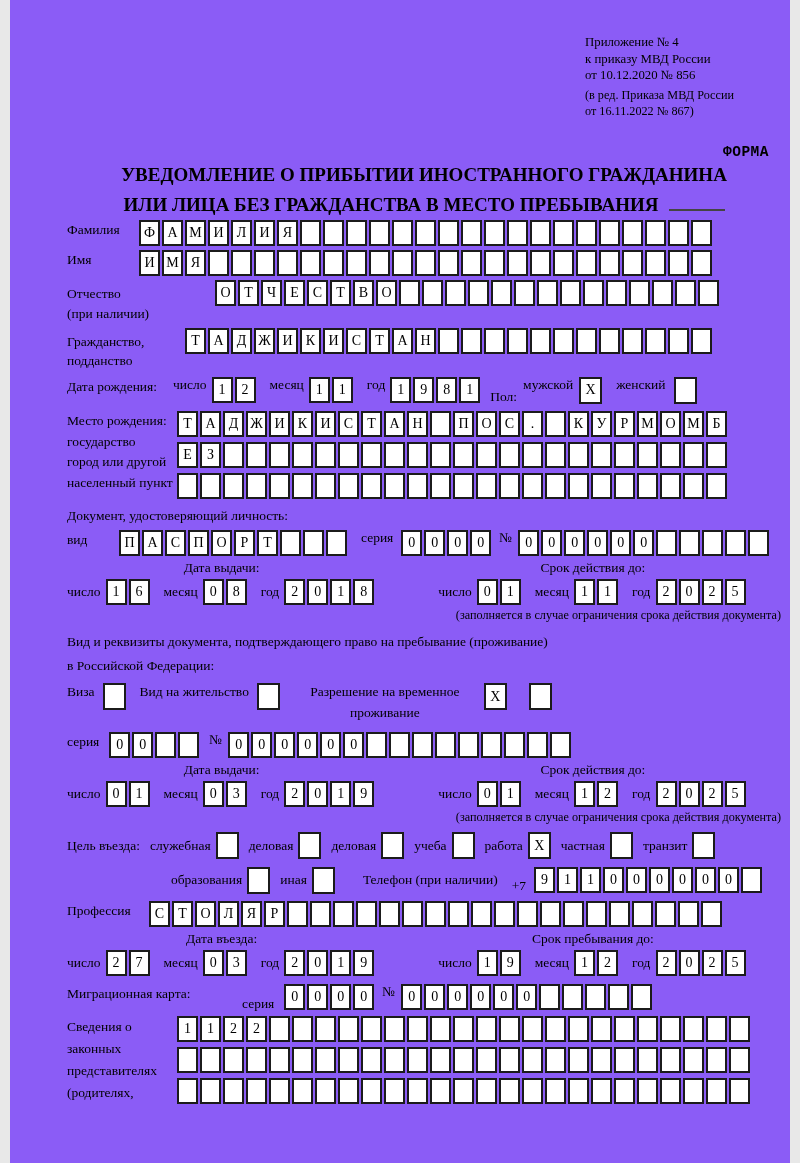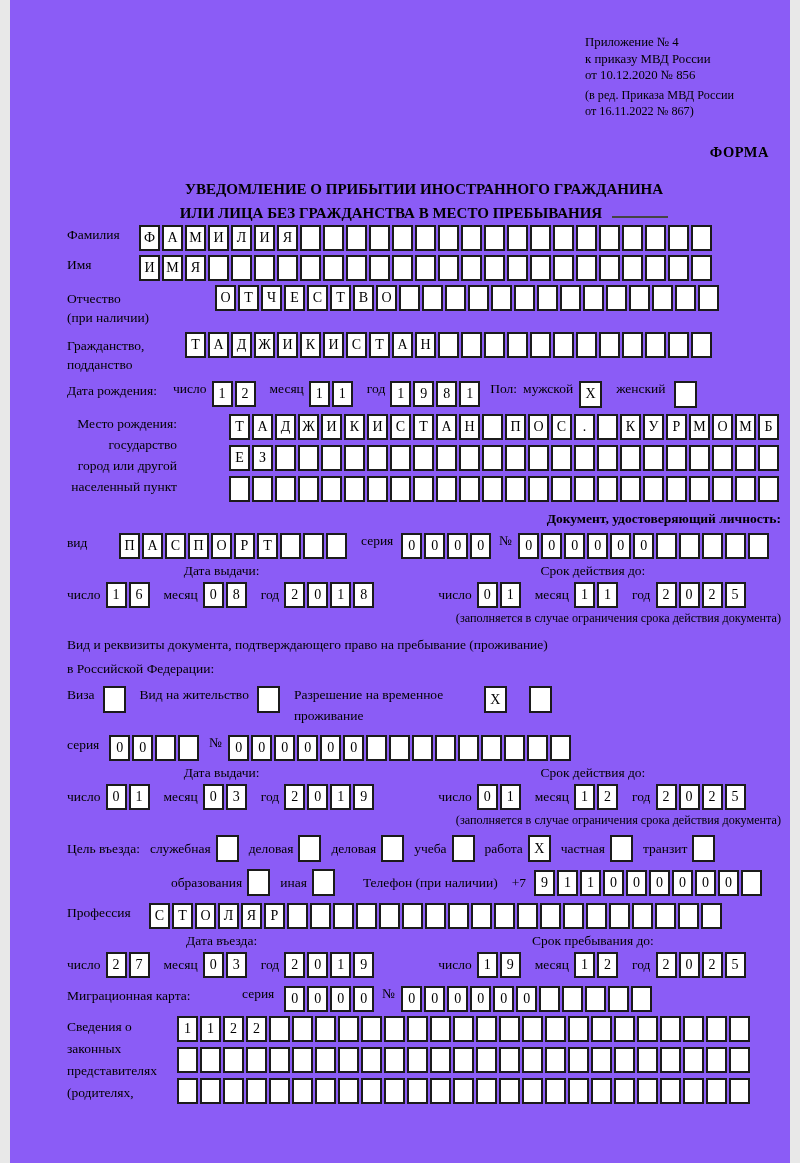--- a/index.html
+++ b/index.html
@@ -6,23 +6,23 @@
   .page{
     width:780px;height:1163px;margin:0 auto;background:#8b5cf6;color:#000;
     font-family:"Liberation Serif","DejaVu Serif",serif;font-size:13.5px;
     box-sizing:border-box;padding:34px 9px 0 57px;overflow:hidden;position:relative;
   }
   
   .header-block{margin-left:auto;width:196px;line-height:1.3;}
   .hline{font-size:12.8px;}
   .hline.sub{font-size:12.2px;}
   .hline.sub.first{margin-top:4px;}
-  .forma{text-align:right;font-weight:bold;font-size:14.5px;margin-top:24px;padding-right:12px;letter-spacing:.5px;}
+  .forma{text-align:right;font-weight:bold;font-size:14.5px;margin-top:24px;padding-right:12px;letter-spacing:.5px;font-family:Liberation Mono, monospace;}
   
-  .title{margin-top:16px;text-align:center;font-weight:bold;font-size:15px;line-height:1.6;}
+  .title{text-align:center;font-weight:bold;font-size:19px;line-height:1.6;}
   .title-underline{display:inline-block;width:56px;border-bottom:2px solid #444;height:12px;margin-left:10px;}
   .section-heading{margin-top:24px;margin-bottom:16px;font-weight:bold;font-size:13.6px;}
   
   .boxes{display:inline-flex;flex-wrap:nowrap;flex:none;}
   .cell{
     display:inline-flex;align-items:center;justify-content:center;flex:none;
     width:17px;height:22px;border:2px solid #1b1b1b;margin-right:2px;background:#fff;
     font-size:14px;line-height:1;
   }
   .checkbox{
@@ -30,41 +30,41 @@
     width:19px;height:23px;border:2px solid #1b1b1b;background:#fff;font-size:14px;
   }
   
   .field-row{display:flex;align-items:flex-start;margin-bottom:4px;}
   .field-row.top{align-items:flex-start;}
   .flabel{flex:none;line-height:1.45;}
   .flabel.pad{padding-top:4px;}
   .w72{width:72px;}
   .w118{width:118px;}
   .w148{width:148px;}
-  .grid2{display:grid;grid-template-columns:110px 1fr;margin-bottom:4px;text-align:right;}
+  .grid2{display:grid;grid-template-columns:110px 1fr;margin-bottom:4px;}
   .grid2 .lines{line-height:1.55;}
   .boxrow{margin-bottom:5px;white-space:nowrap;}
-  .doc-heading{text-align:right;font-weight:bold;margin:4px 0 6px 0;}
-  .inline-label{flex:none;}
+  .doc-heading{text-align:left;font-weight:normal;margin:4px 0 6px 0;}
+  .inline-label{flex:none;margin-top:12px;}
   .gap6{margin:0 6px 0 6px;}
   
   .date-pair{display:flex;align-items:flex-start;margin-top:4px;}
   .date-group{flex:none;}
   .date-group.right{margin-left:62px;}
   .date-heading{text-align:center;margin-bottom:3px;}
   .date-row{display:flex;align-items:center;white-space:nowrap;}
   .dlab{margin-right:5px;}
   .dlab.m{margin-left:12px;}
   .note{font-size:12.2px;text-align:right;margin:3px 0 7px 0;}
   .intro{line-height:1.8;}
   
   .options-row{display:flex;align-items:flex-start;margin:4px 0 8px 0;}
   .opt{display:flex;align-items:flex-start;}
   .opt .olabel{line-height:1.55;}
-  .opt .olabel.c{}
+  .opt .olabel.c{text-align:center;}
   .opt .checkbox{margin-left:8px;margin-top:1px;}
   .opt + .opt{margin-left:14px;}
   .olabel.w180{width:182px;}
   .olabel.w170{width:168px;}
   
   .purpose-row{display:flex;align-items:center;margin-bottom:7px;white-space:nowrap;}
   .pitem{display:flex;align-items:center;}
   .pitem .plabel{margin:0 5px 0 10px;}
   .indent105{margin-left:104px;}
   

